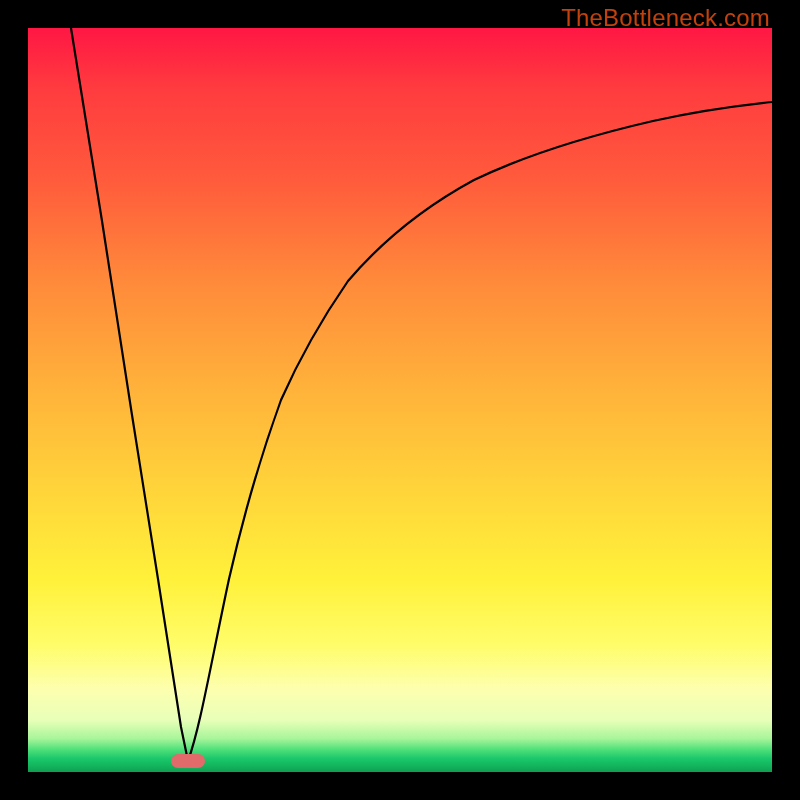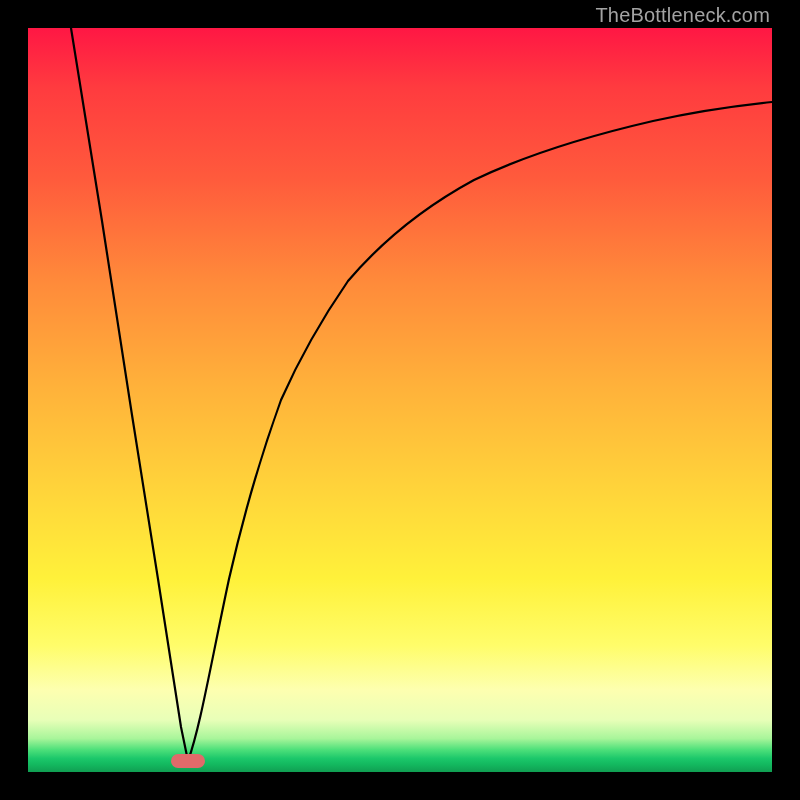--- a/index.html
+++ b/index.html
@@ -59,22 +59,22 @@
     width: 34px;
     height: 14px;
     border-radius: 7px;
     background: #e16a6a;
     transform: translate(-50%, -50%);
   }
   .watermark {
     position: absolute;
     top: 4px;
     right: 30px;
-    color: #a3a3a3;
-    font-size: 20px;
+    color: #c2410c;
+    font-size: 24px;
     letter-spacing: 0.2px;
     user-select: none;
     margin-left: 7px;
   }
 </style>
 </head>
 <body>
 
 <div class="frame">
 

